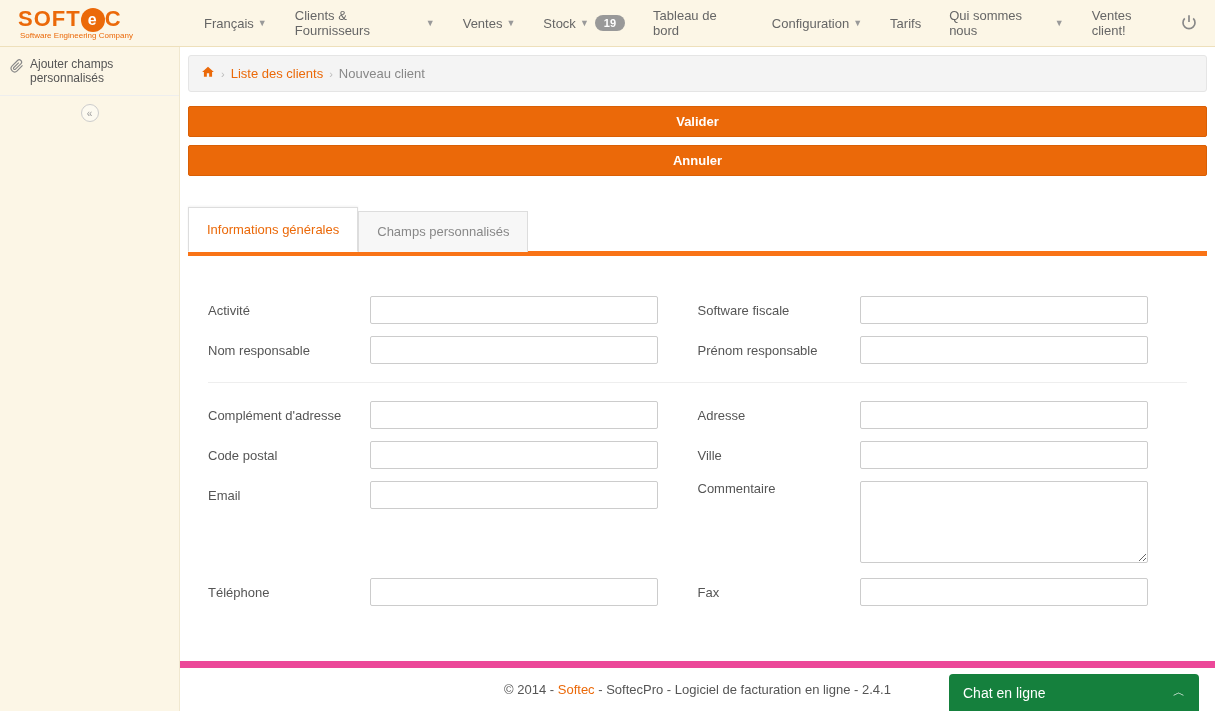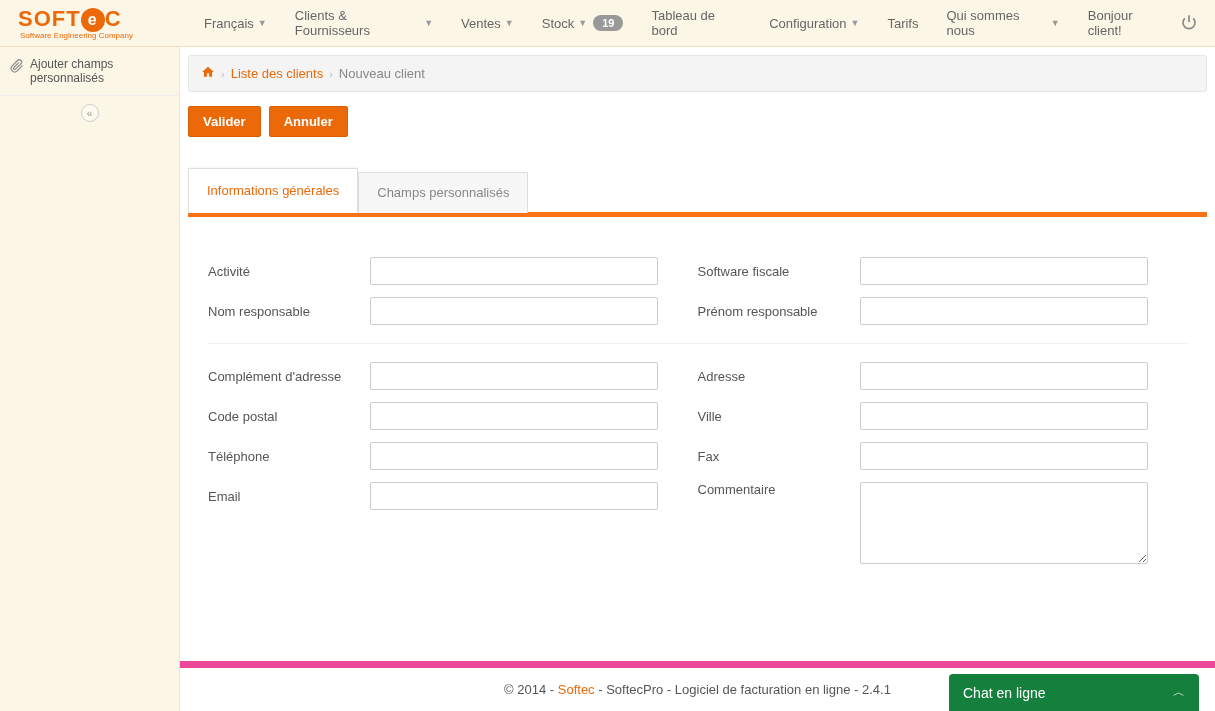--- a/index.html
+++ b/index.html
@@ -20,21 +20,21 @@
 .sidebar-item { padding: 10px 10px; color: #555; font-size: 12px; cursor: pointer; display: flex; align-items: flex-start; gap: 6px; }
 .sidebar-item .paperclip { color: #888; margin-top: 2px; }
 .sidebar-collapse { text-align: center; padding: 8px 0; border-top: 1px solid #eee; }
 .collapse-btn { display: inline-flex; width: 18px; height: 18px; border: 1px solid #ccc; border-radius: 50%; align-items: center; justify-content: center; font-size: 10px; color: #999; cursor: pointer; background: #fdfaf0; }
 .main { flex: 1; background: #fff; display: flex; flex-direction: column; }
 .breadcrumb { background: #f4f4f4; border: 1px solid #e5e5e5; border-radius: 3px; margin: 8px 8px 0 8px; padding: 9px 12px; display: flex; align-items: center; gap: 6px; font-size: 13px; }
 .breadcrumb .home-icon { color: #eb6909; cursor: pointer; }
 .breadcrumb .sep { color: #bbb; font-size: 11px; }
 .breadcrumb a { color: #eb6909; text-decoration: none; cursor: pointer; }
 .breadcrumb .current { color: #888; }
-.actions { padding: 14px 8px 0 8px; display: flex; gap: 8px; }
+.actions { padding: 14px 8px 0 8px; display: flex; gap: 8px; flex-direction: column; }
 .btn { background: #eb6909; color: #fff; border: 1px solid #d95f05; padding: 7px 14px; font-size: 13px; font-weight: bold; cursor: pointer; border-radius: 2px; }
 .tabs-wrap { margin: 34px 8px 0 8px; }
 .tabs { display: flex; border-bottom: 5px solid #f97316; }
 .tab { padding: 12px 18px; border: 1px solid #ddd; border-bottom: none; background: #f7f7f7; color: #888; cursor: pointer; margin-right: 0; font-size: 13px; position: relative; top: 1px; }
 .tab.active { background: #fff; color: #eb6909; border: 1px solid #ddd; border-bottom: 1px solid #fff; margin-top: -4px; padding-top: 14px; padding-bottom: 14px; box-shadow: 0 -1px 2px rgba(0,0,0,0.05); }
 .form-body { padding: 40px 28px 20px 28px; flex: 1; }
 .row { display: flex; margin-bottom: 12px; align-items: center; }
 .row.top-align { align-items: flex-start; }
 .col-half { width: 50%; display: flex; align-items: center; }
 .col-half.top-align { align-items: flex-start; }
@@ -87,21 +87,21 @@
         <span class="caret">▼</span>
       </div>
     <div class="nav-item">
         <span>Tarifs</span>
       </div>
     <div class="nav-item">
         <span>Qui sommes nous</span>
         <span class="caret">▼</span>
       </div>
     <div class="nav-item">
-        <span>Bonjour client!</span>
+        <span>Ventes client!</span>
       </div>
     <div class="power-icon">
       <svg viewBox="0 0 24 24" fill="none" stroke="currentColor" stroke-width="2.5">
           <path d="M18.36 6.64a9 9 0 1 1-12.73 0"></path>
           <line x1="12" y1="2" x2="12" y2="12"></line>
         </svg>
     </div>
   </div>
 </div>
 
@@ -182,38 +182,38 @@
       <div class="row">
         <div class="col-half">
           <span class="lbl">Code postal</span>
           <div class="field"><input type="text" style=""></div>
         </div>
         <div class="col-half">
           <span class="lbl">Ville</span>
           <div class="field"><input type="text" style=""></div>
         </div>
       </div>
-      <div class="row">
-        <div class="col-half">
-          <span class="lbl">Téléphone</span>
-          <div class="field"><input type="text" style=""></div>
-        </div>
-        <div class="col-half">
-          <span class="lbl">Fax</span>
-          <div class="field"><input type="text" style=""></div>
-        </div>
-      </div>
       <div class="row top-align">
         <div class="col-half">
           <span class="lbl">Email</span>
           <div class="field"><input type="text" style=""></div>
         </div>
         <div class="col-half top-align">
           <span class="lbl">Commentaire</span>
           <div class="field"><textarea style=""></textarea></div>
+        </div>
+      </div>
+      <div class="row">
+        <div class="col-half">
+          <span class="lbl">Téléphone</span>
+          <div class="field"><input type="text" style=""></div>
+        </div>
+        <div class="col-half">
+          <span class="lbl">Fax</span>
+          <div class="field"><input type="text" style=""></div>
         </div>
       </div>
     </div>
 
     <div class="footer">
       <span>© 2014 - </span><a>Softec</a><span> - SoftecPro - Logiciel de facturation en ligne - 2.4.1</span>
     </div>
   </div>
 </div>
 

